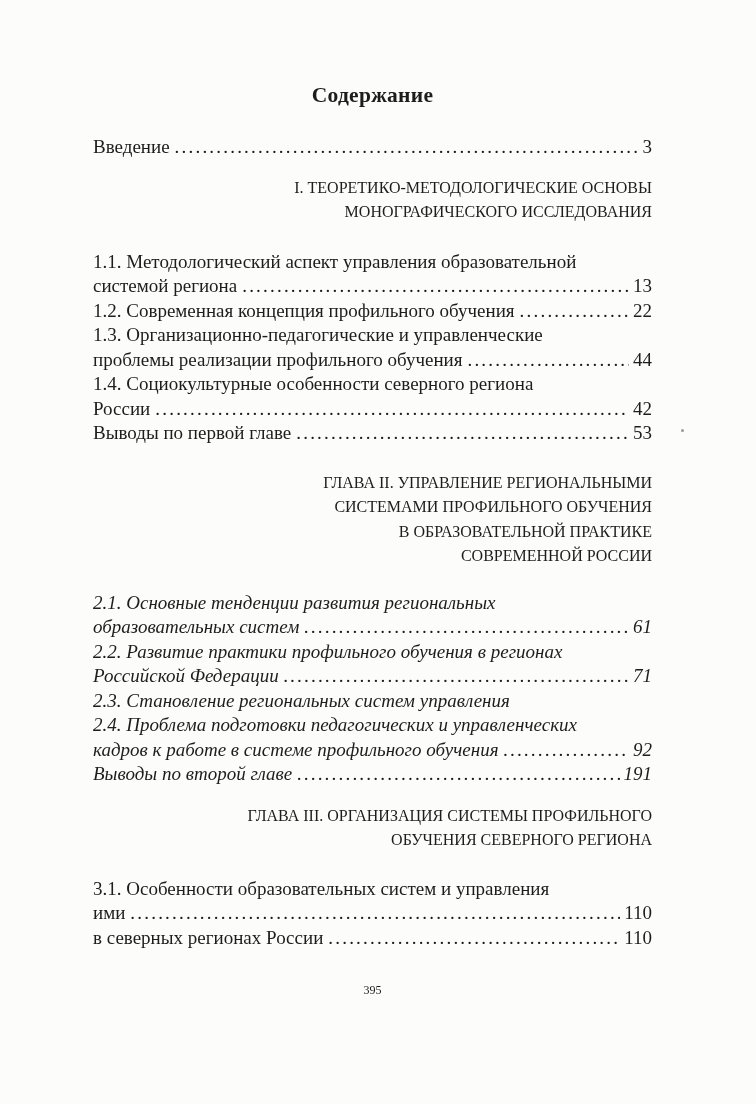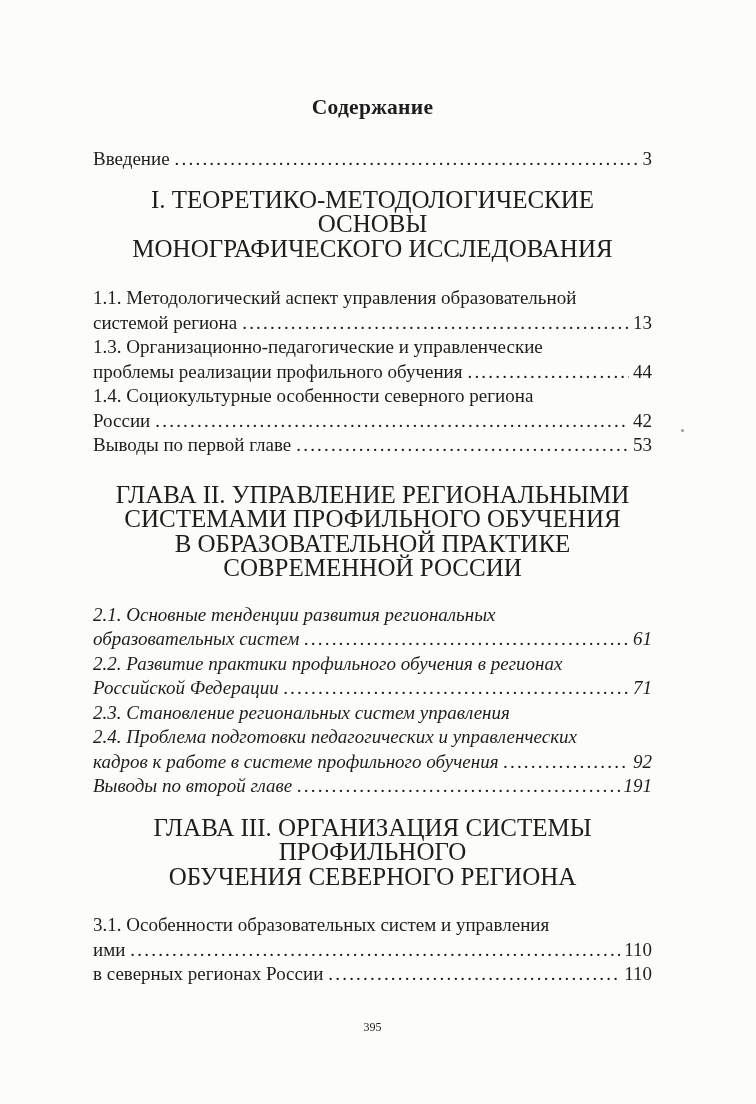--- a/index.html
+++ b/index.html
@@ -11,21 +11,21 @@
     color: #1d1d1d;
     position: relative;
     overflow: hidden;
   }
   .page { padding: 84px 104px 0 93px; }
   .title {
     text-align: center;
     font-size: 21.5px;
     line-height: 22px;
     font-weight: 700;
-    margin: 12px;
+    margin: 0;
     letter-spacing: 0.3px;
   }
   .toc-line {
     display: flex;
     align-items: baseline;
     font-size: 19px;
     line-height: 24.5px;
   }
   .intro-line { margin-top: 29px; }
   .t { white-space: nowrap; }
@@ -35,22 +35,22 @@
     white-space: nowrap;
     margin-left: 5px;
     margin-right: 2px;
     letter-spacing: 2.2px;
   }
   .dots::after {
     content: "........................................................................................................................";
   }
   .pg { margin-left: 2px; white-space: nowrap; }
   .chapter-heading {
-    text-align: center;
-    font-size: 25px;
+    text-align: right;
+    font-size: 16px;
     line-height: 24.5px;
   }
   .ch-1 { margin-top: 16px; }
   .ch-2 { margin-top: 25px; }
   .ch-3 { margin-top: 17px; }
   .entries-1 { margin-top: 25px; }
   .entries-2 { margin-top: 22px; font-style: italic; }
   .entries-3 { margin-top: 24px; }
   .folio {
     margin-top: 29px;
@@ -87,20 +87,25 @@
     </div>
 
     <div class="entries entries-1">
       <div class="toc-line">
         <span class="t">1.1. Методологический аспект управления образовательной</span>
       </div>
       <div class="toc-line">
         <span class="t">системой региона</span>
         <span class="dots"></span>
         <span class="pg">13</span>
+      </div>
+      <div class="toc-line">
+        <span class="t">1.2. Современная концепция профильного обучения</span>
+        <span class="dots"></span>
+        <span class="pg">22</span>
       </div>
       <div class="toc-line">
         <span class="t">1.3. Организационно-педагогические и управленческие</span>
       </div>
       <div class="toc-line">
         <span class="t">проблемы реализации профильного обучения</span>
         <span class="dots"></span>
         <span class="pg">44</span>
       </div>
       <div class="toc-line">

